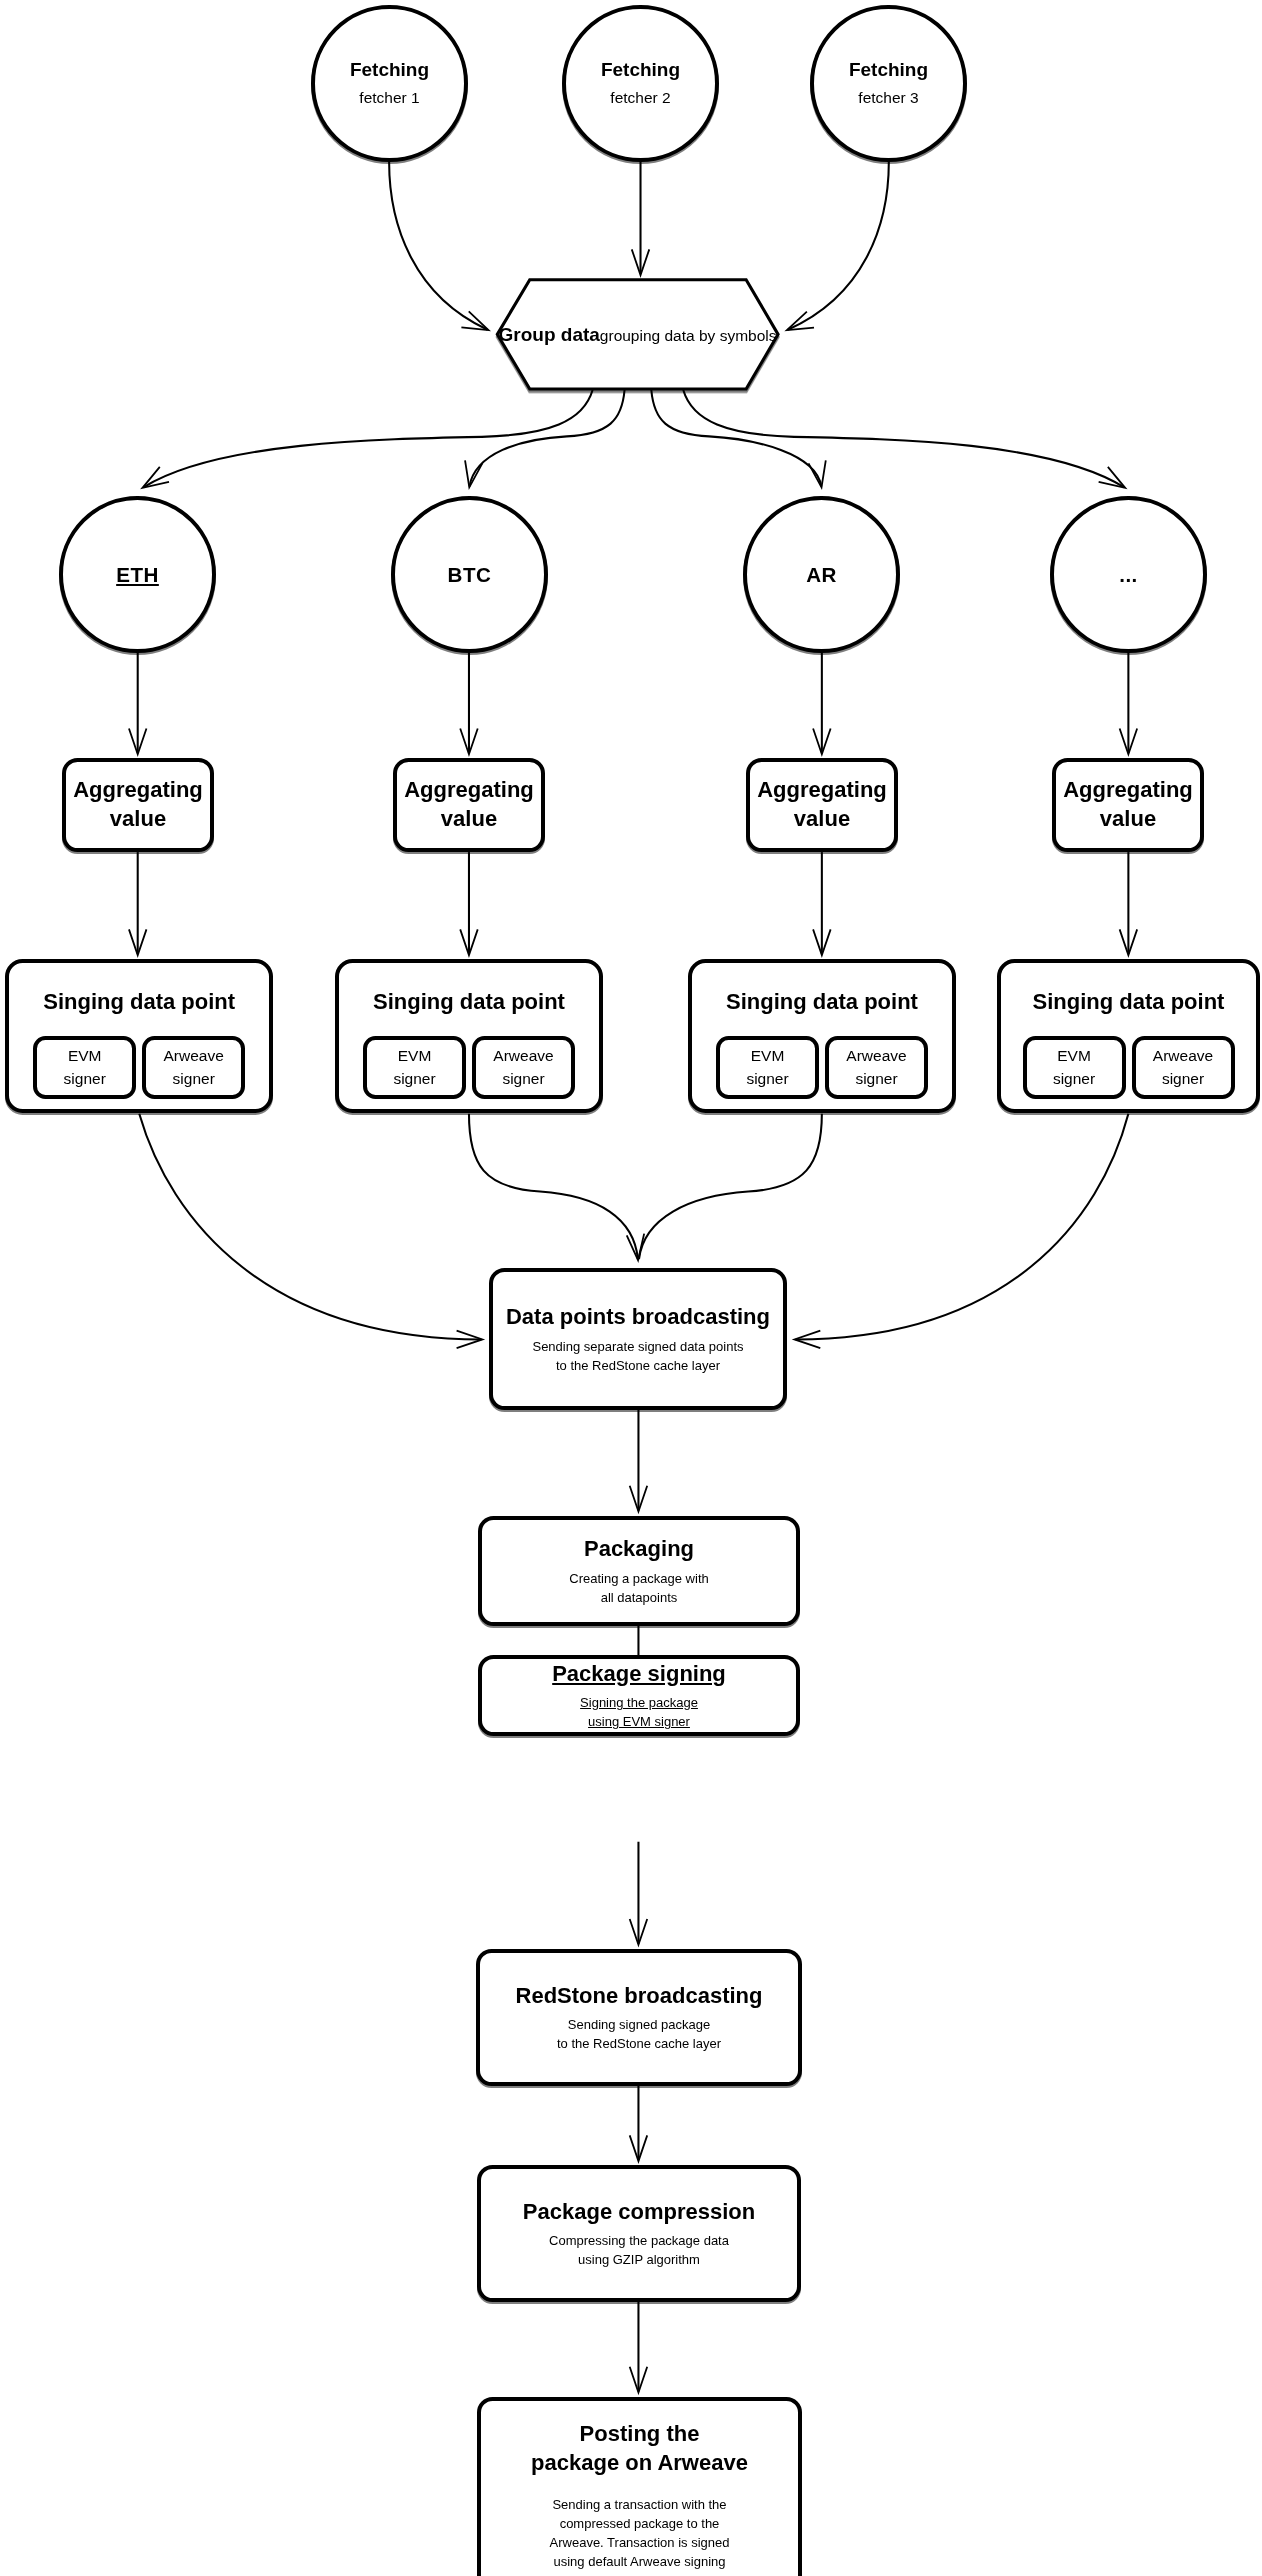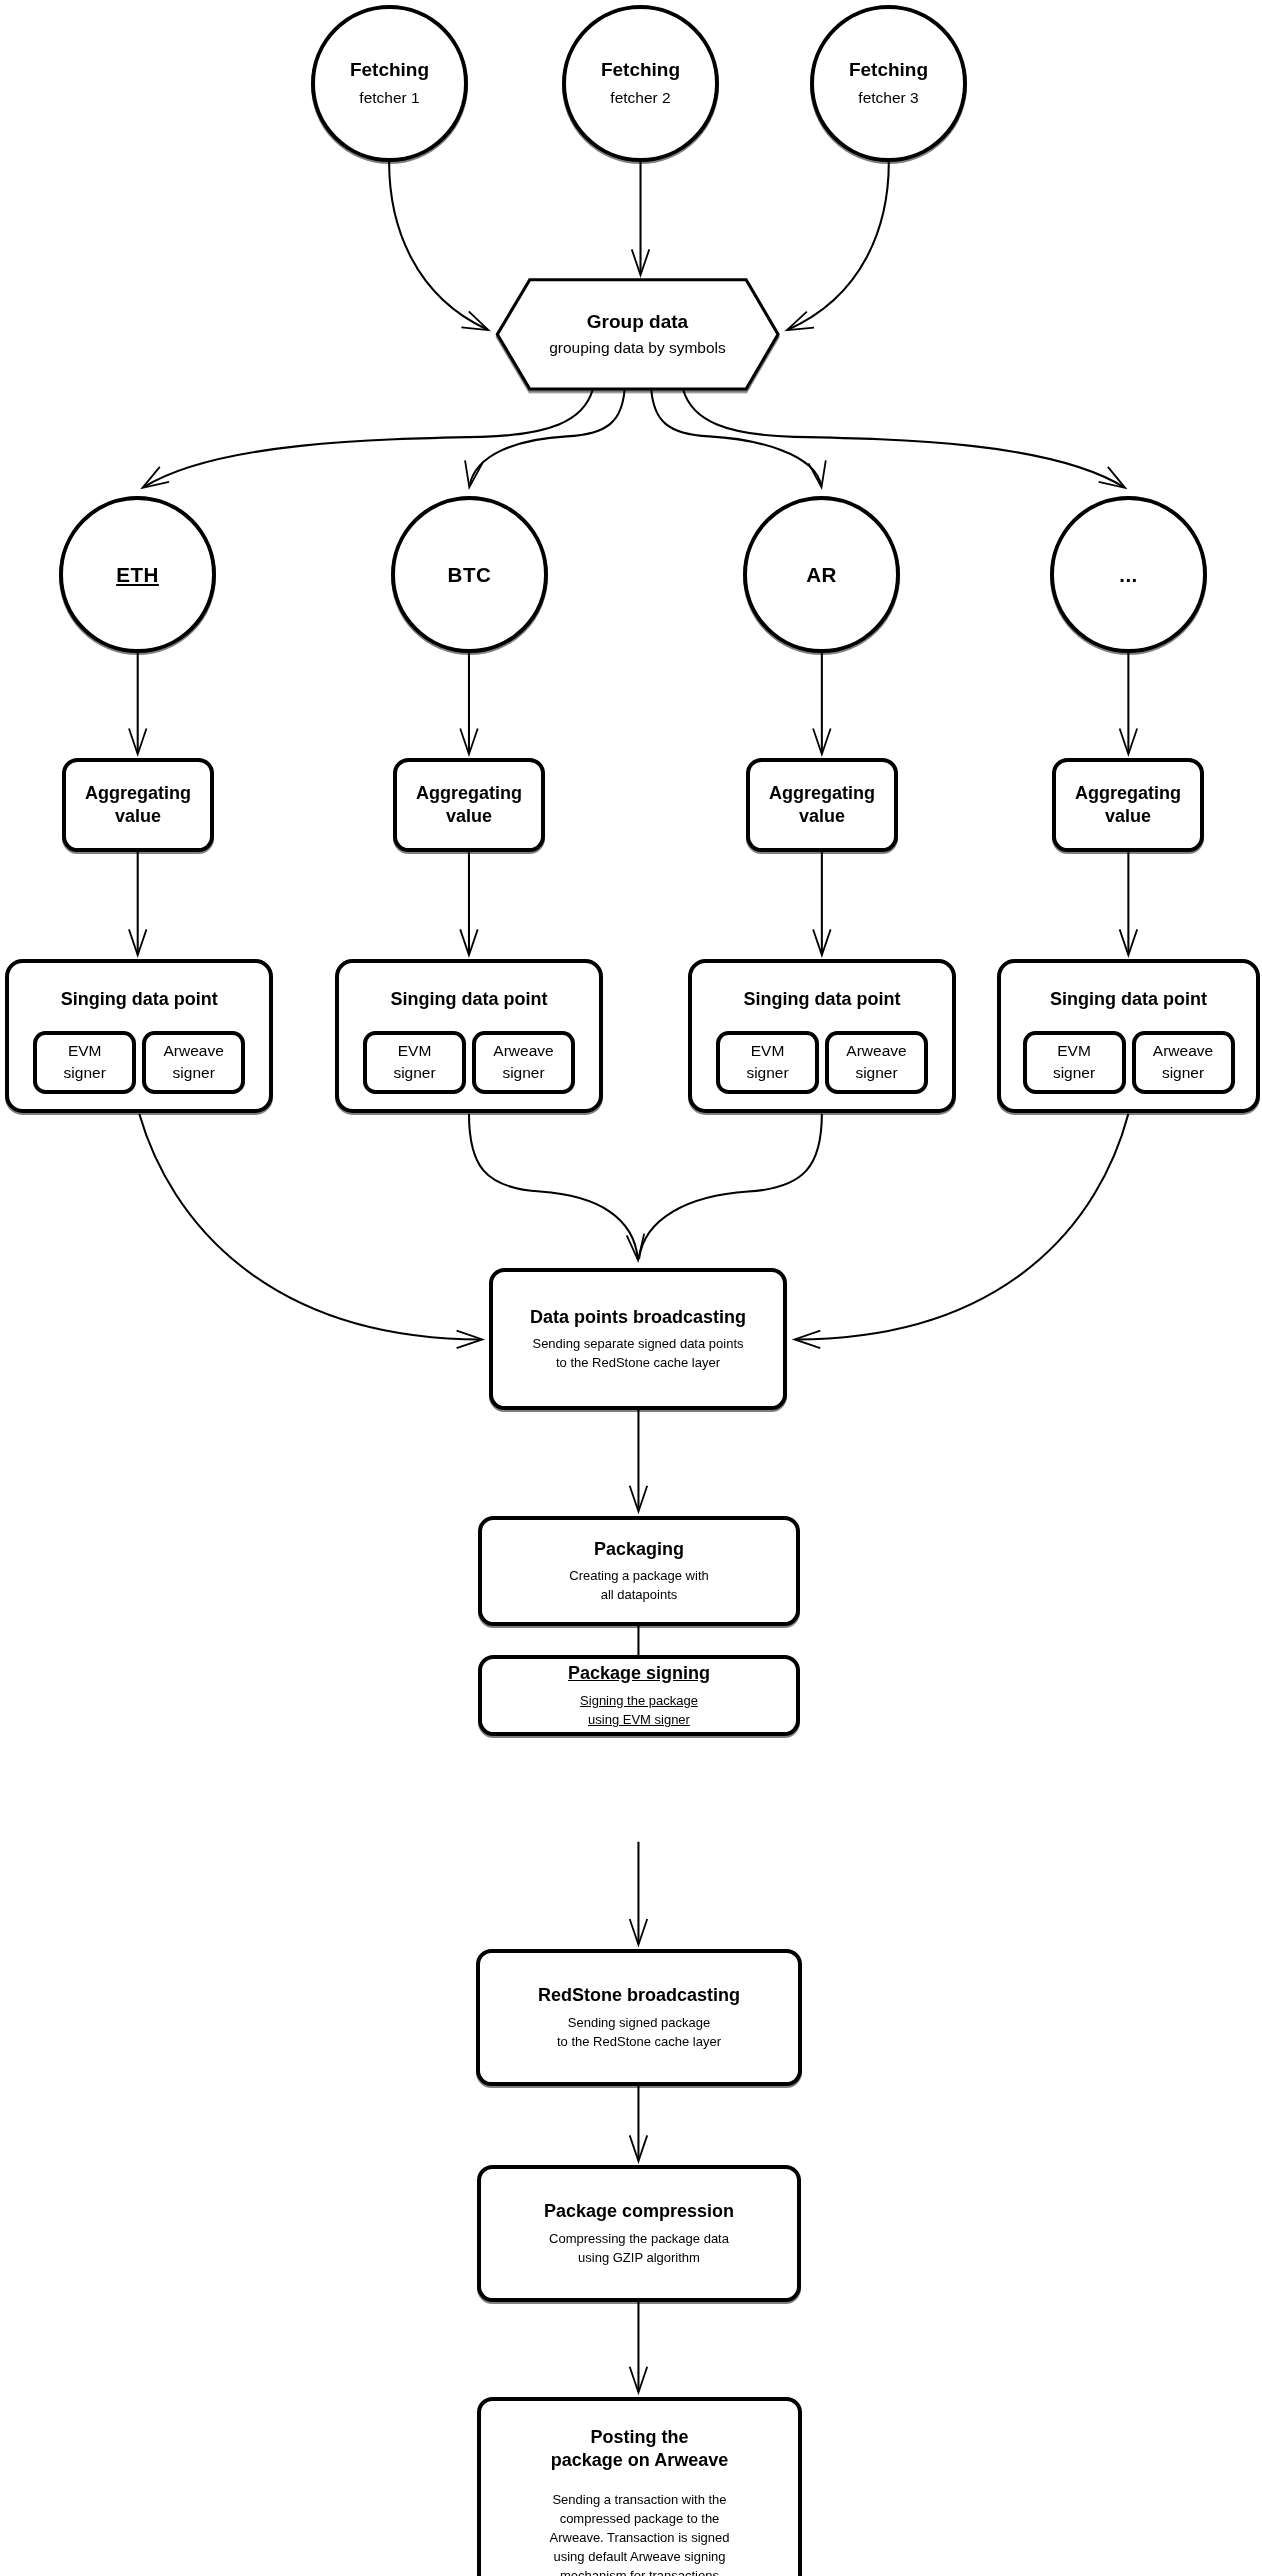--- a/index.html
+++ b/index.html
@@ -10,31 +10,31 @@
   .node{position:absolute;box-sizing:border-box;background:#fff;border:4.6px solid #000;
         display:flex;flex-direction:column;align-items:center;justify-content:center;
         text-align:center;filter:drop-shadow(0 2.6px 0.5px rgba(0,0,0,0.5));}
   .circle{width:157px;height:157px;border-radius:50%;}
   .roundbox{border-radius:15.5px;}
   .bigbox{border-radius:17.5px;}
 
   .title{font-weight:bold;font-size:19px;line-height:1.25;white-space:pre-line;}
   .subtitle{font-size:15.5px;line-height:1.4;margin-top:5.2px;white-space:pre-line;}
   .symbol-label{font-weight:bold;font-size:20.6px;letter-spacing:0.5px;}
-  .box-title{font-weight:bold;font-size:18px;line-height:1.3;white-space:pre-line;}
+  .box-title{font-weight:bold;font-size:22px;line-height:1.3;white-space:pre-line;}
   .box-body{font-size:13px;line-height:1.47;margin-top:5.2px;white-space:pre-line;}
 
   .signing-box{justify-content:flex-start;padding:25px 0 13px 0;}
   .signer-row{display:flex;gap:6px;margin-top:19.6px;}
   .signer{box-sizing:border-box;width:103px;height:63px;border:4.6px solid #000;border-radius:12.4px;
           background:#fff;display:flex;align-items:center;justify-content:center;
           font-size:15.5px;line-height:1.45;text-align:center;white-space:pre-line;}
 
   .hex-text{position:absolute;left:497px;top:280px;width:281px;height:109px;
-            display:flex;flex-direction:column;align-items:center;justify-content:center;
+            display:flex;flex-direction:row;align-items:center;justify-content:center;
             text-align:center;}
   .hex-text .subtitle{margin-top:3.1px;}
 
   .posting-box{gap:17.5px;}
   .wire{fill:none;stroke:#000;stroke-width:4;}
   .hexagon{fill:#fff;stroke:#000;stroke-width:6;filter:drop-shadow(0 5px 1px rgba(0,0,0,0.5));}
 </style>
 </head>
 <body>
 

